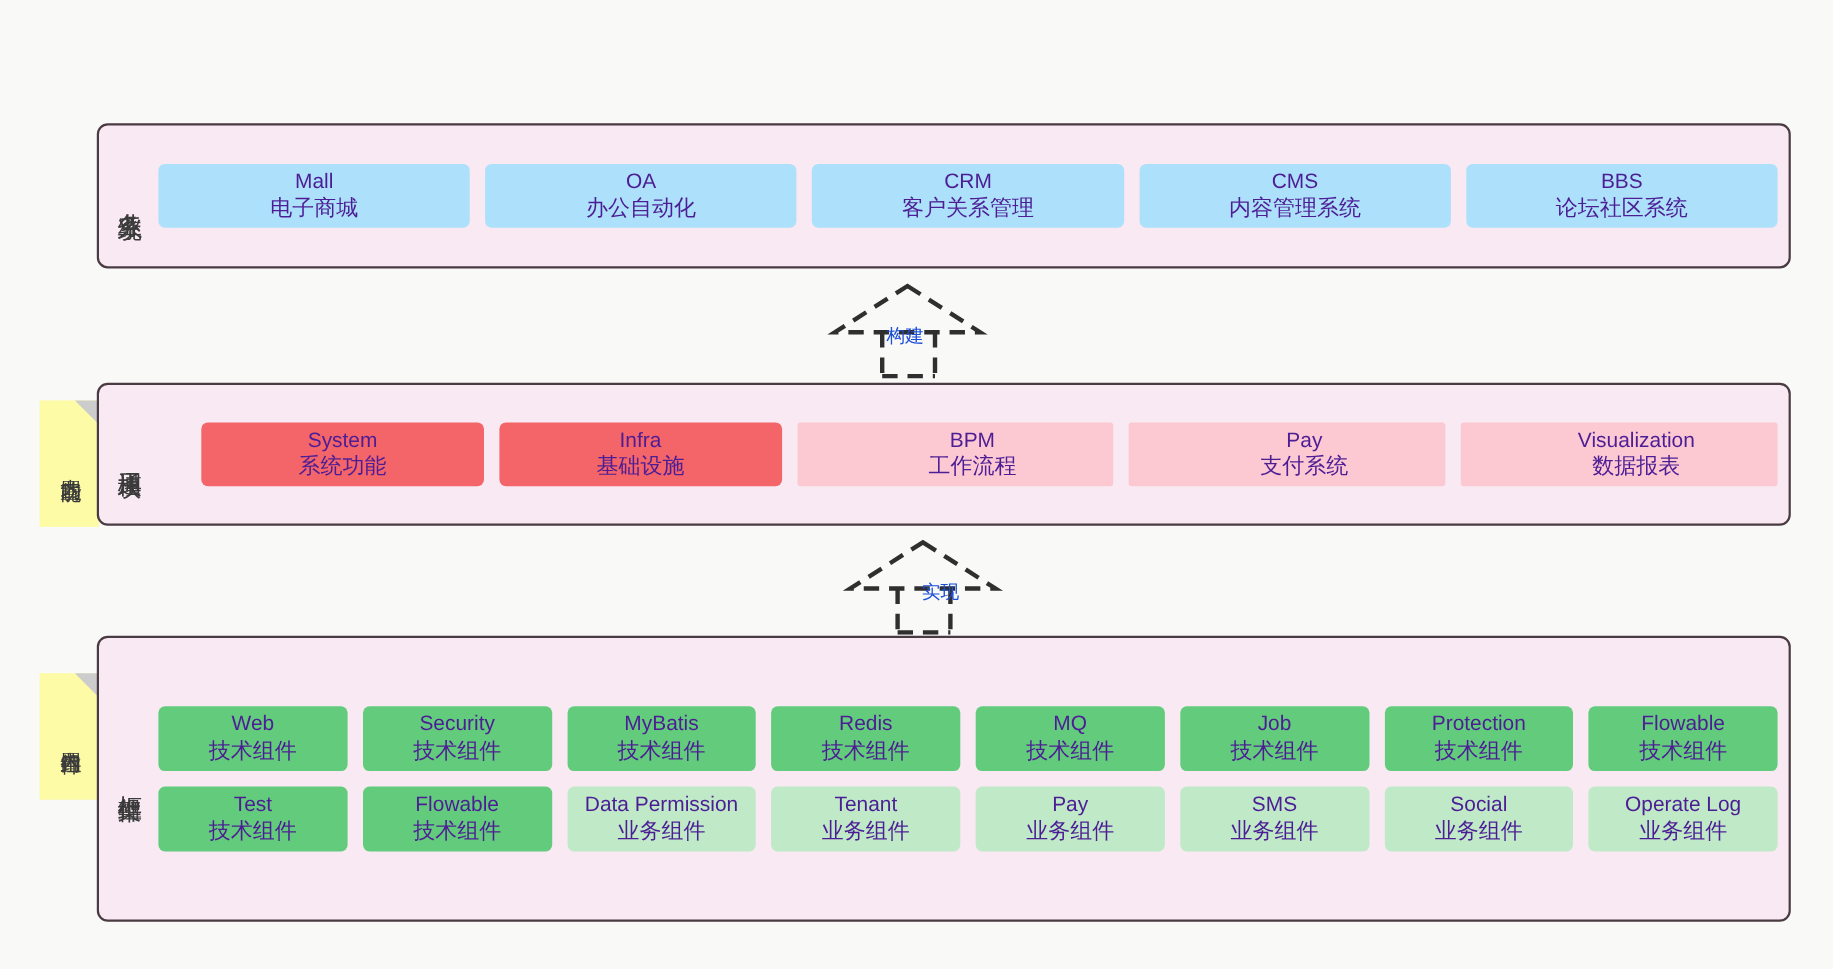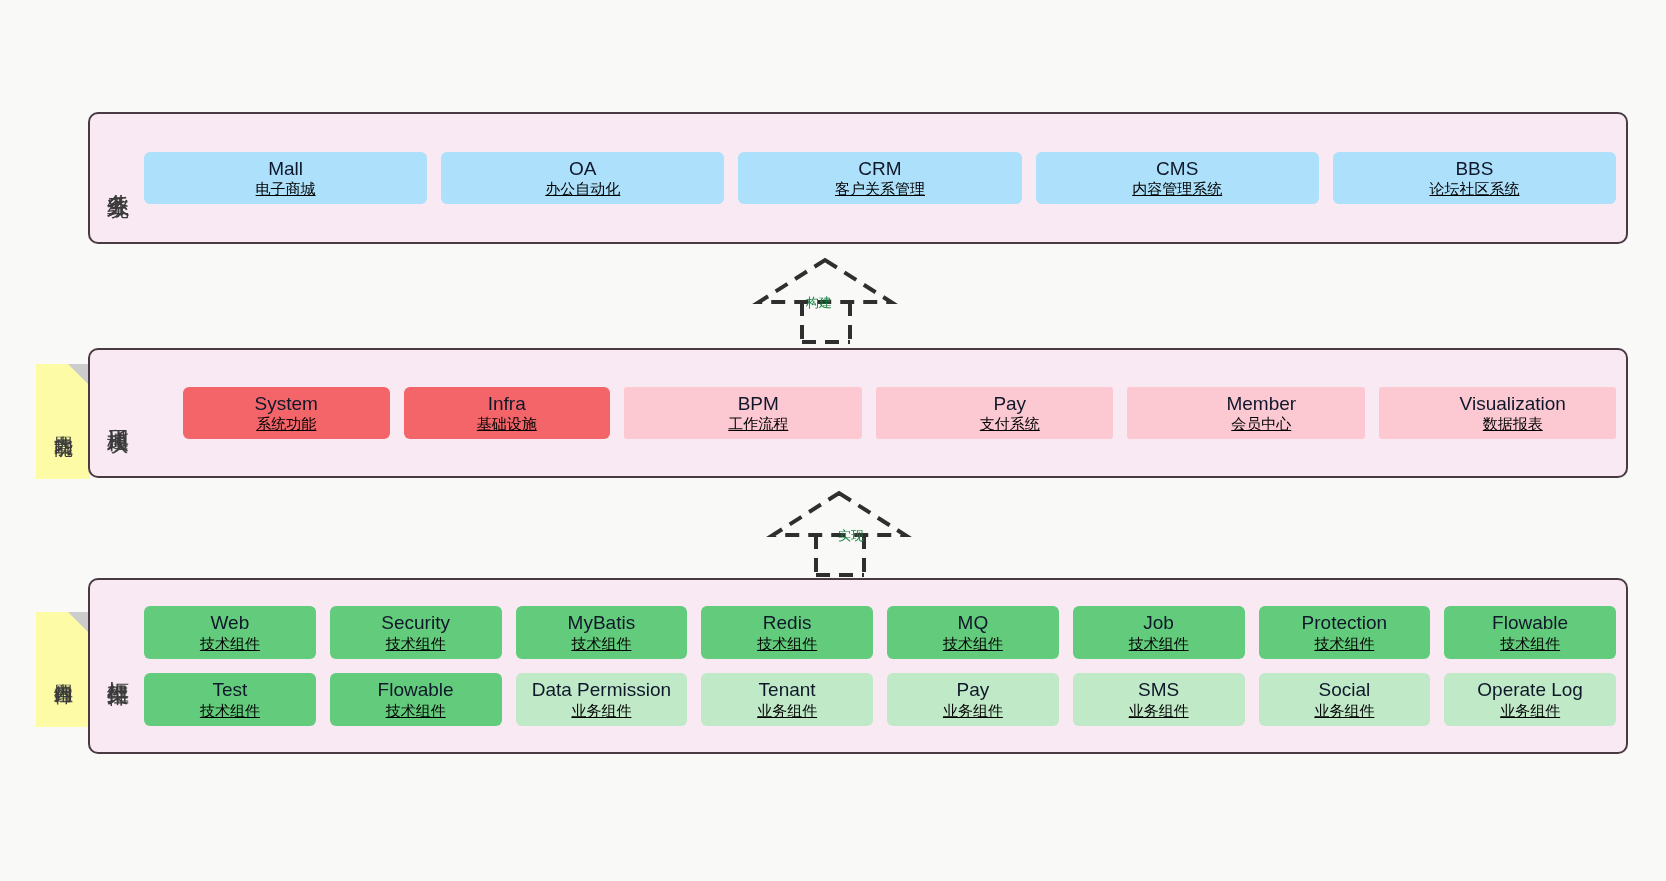--- a/index.html
+++ b/index.html
@@ -72,26 +72,25 @@
     flex-direction: column;
     align-items: center;
     justify-content: center;
     text-align: center;
     border-radius: 6px;
     padding: 6px 4px;
     line-height: 1.2;
   }
   .node .n-en {
     font-size: 19px;
-    color: #0f172a;
+    color: #4c1d95;
   }
   .node .n-cn {
-    font-size: 15px;
-    color: #000000;
-    text-decoration: underline;
+    font-size: 20px;
+    color: #4c1d95;
   }
 
   .node.blue     { background: #ade1fb; }
   .node.red      { background: #f4656a; }
   .node.pinklite { background: #fcc9d3; border-radius: 3px; padding-left: 35px; }
   .node.green    { background: #63cc7c; }
   .node.greenlite{ background: #bfe9c7; }
 
   
   .sticky {
@@ -119,22 +118,22 @@
     border-left: 22px solid transparent;
     border-top: 22px solid #cccccc;
   }
 
   
   .gen-arrow {
     position: absolute;
   }
   .gen-arrow .lbl {
     position: absolute;
-    font-size: 13px;
-    color: #15803d;
+    font-size: 17px;
+    color: #1d4ed8;
     background: transparent;
     white-space: nowrap;
     user-select: none;
   }
 </style>
 </head>
 <body>
 
 <div class="canvas">
 
@@ -193,45 +192,41 @@
         </div>
         <div class="node pinklite">
           <span class="n-en">BPM</span>
           <span class="n-cn">工作流程</span>
         </div>
         <div class="node pinklite">
           <span class="n-en">Pay</span>
           <span class="n-cn">支付系统</span>
         </div>
         <div class="node pinklite">
-          <span class="n-en">Member</span>
-          <span class="n-cn">会员中心</span>
-        </div>
-        <div class="node pinklite">
           <span class="n-en">Visualization</span>
           <span class="n-cn">数据报表</span>
         </div>
       </div>
     </div>
   </div>
 
   <div class="gen-arrow" style="left:766px; top:487px; width:150px; height:90px;">
     <svg width="150" height="90" viewBox="0 0 150 90">
       <path d="M73 6 L139 48 L7 48 Z" fill="none" stroke="#2f2f2f" stroke-width="4" stroke-dasharray="14,9" stroke-linecap="butt" stroke-linejoin="miter"></path>
       <path d="M50 48 L50 88 M98 48 L98 88 M50 88 L98 88" fill="none" stroke="#2f2f2f" stroke-width="4" stroke-dasharray="14,9" stroke-linecap="butt"></path>
     </svg>
     <span class="lbl" style="left:54px; top:40px;margin-left:18px;">实现</span>
   </div>
 
   <div class="sticky" style="left:36px; top:612px; height:115px;">
     <span class="fold"></span>
     <span>内置组件</span>
   </div>
 
-  <div class="layer" id="layer-framework" style="left:88px; top:578px; width:1540px; height:176px;">
+  <div class="layer" id="layer-framework" style="left:88px; top:578px; width:1540px; height:260px;">
     <div class="layer-title">框架组件</div>
     <div class="layer-body">
 
       <div class="row">
         <div class="node green">
           <span class="n-en">Web</span>
           <span class="n-cn">技术组件</span>
         </div>
         <div class="node green">
           <span class="n-en">Security</span>

